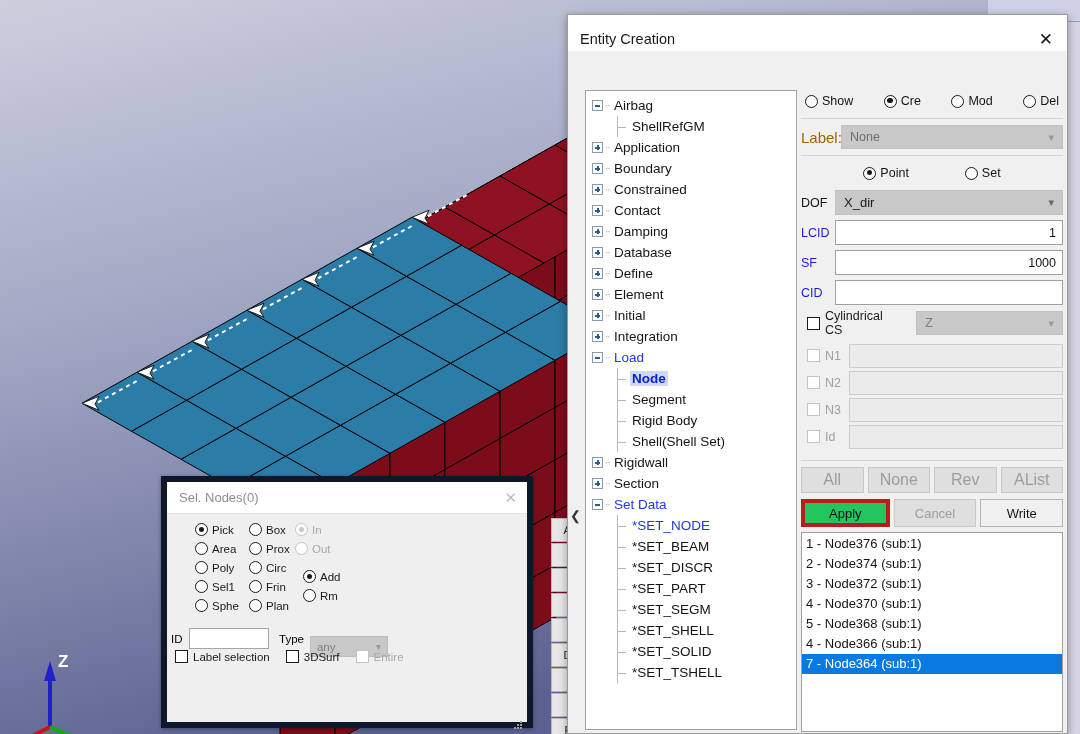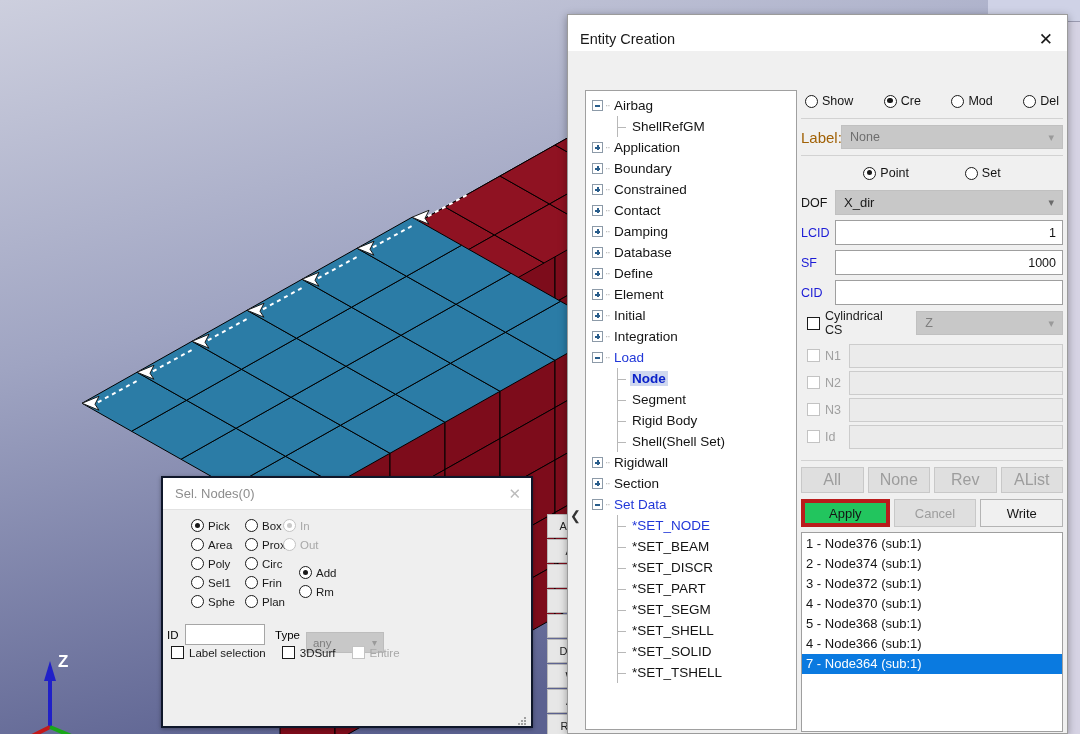--- a/index.html
+++ b/index.html
@@ -37,21 +37,21 @@
     border-bottom: 1px solid #9a9ab0;
   }
 
   
   #axis-triad { position: absolute; left: 8px; bottom: 0px; width: 110px; height: 95px; }
 
   
   #sel-dialog {
     position: absolute; left: 161px; top: 476px; width: 372px; height: 252px;
     background: #efefef;
-    border: 2px solid #0f172a;
+    border: 6px solid #0f172a;
     box-shadow: 0 1px 4px rgba(0,0,0,.35);
   }
   #sel-titlebar {
     height: 32px; background: #ffffff;
     display: flex; align-items: center; justify-content: space-between;
     padding: 0 10px 0 12px;
     border-bottom: 1px solid #e2e2e2;
   }
   #sel-titlebar .t { font-size: 13px; color: #8d8d8d; }
   #sel-titlebar .x { font-size: 15px; color: #bcbcbc; cursor: default; }
@@ -464,21 +464,21 @@
         <div class="rb">
             <span class="circ"></span>
             <span>Frin</span>
           </div>
         <div class="rb">
             <span class="circ"></span>
             <span>Plan</span>
           </div>
       </div>
 
-      <div class="rcol" style="left:120px; top:6px;">
+      <div class="rcol" style="left:128px; top:6px;">
         <div class="rb dim">
             <span class="circ dim on"></span>
             <span>In</span>
           </div>
         <div class="rb dim">
             <span class="circ dim"></span>
             <span>Out</span>
           </div>
       </div>
 

